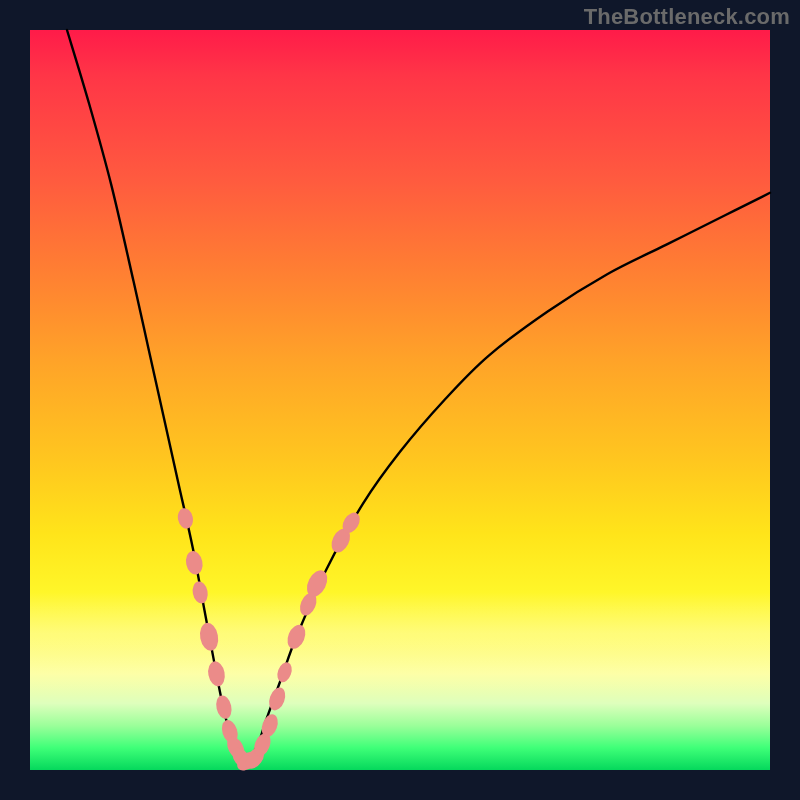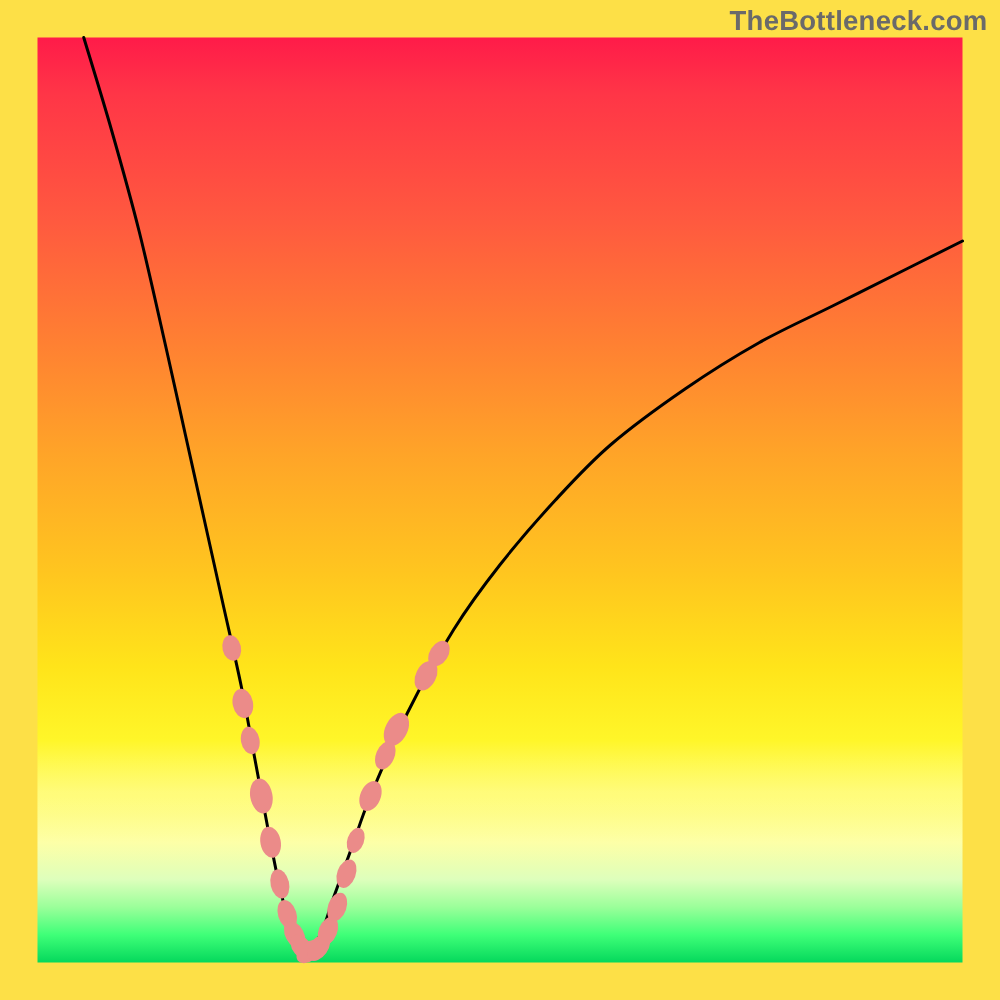--- a/index.html
+++ b/index.html
@@ -8,21 +8,21 @@
     width: 800px;
     height: 800px;
     background: #000;
     overflow: hidden;
   }
   .frame {
     position: absolute;
     left: 0; top: 0;
     width: 800px;
     height: 800px;
-    background: #fde047;
+    background: #0f172a;
   }
   .plot {
     position: absolute;
     left: 30px;
     top: 30px;
     width: 740px;
     height: 740px;
     
     background: linear-gradient(
       to bottom,

